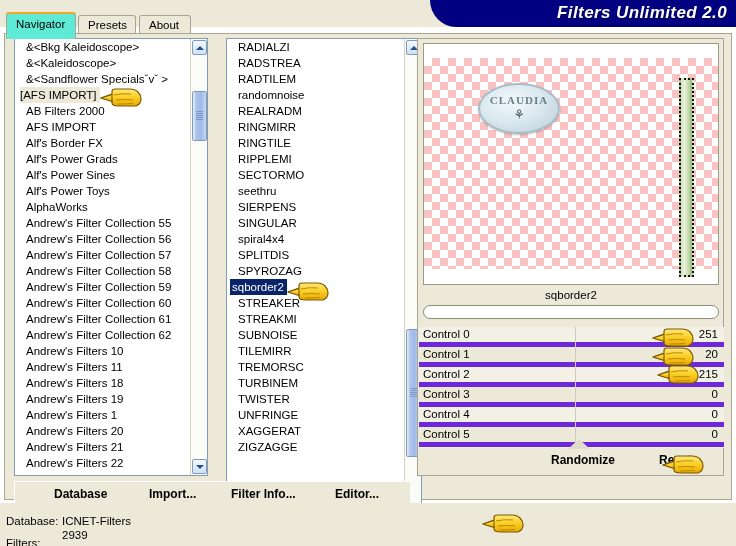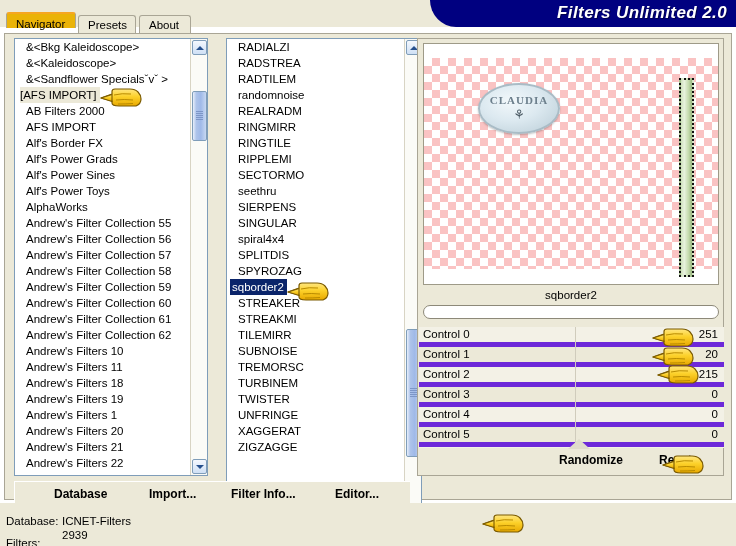--- a/index.html
+++ b/index.html
@@ -61,23 +61,23 @@
     border: 1px solid #a9a595;
     border-bottom: none;
     border-top-left-radius: 3px;
     border-top-right-radius: 3px;
     color: #000;
     white-space: nowrap;
     box-sizing: border-box;
   }
   .tab.active {
     top: 0px;
-    height: 16px;
+    height: 27px;
     line-height: 21px;
-    background: #eab308;
+    background: #5eead4;
     border-top: 2px solid #f5a623;
     border-left: 1px solid #a9a595;
     border-right: 1px solid #a9a595;
     z-index: 5;
     font-weight: normal;
   }
   #tab-navigator { left: 6px; width: 70px; }
   #tab-presets   { left: 78px; width: 58px; }
   #tab-about     { left: 139px; width: 52px; }
 
@@ -321,21 +321,21 @@
     left: 1px; top: 410px;
     width: 305px; height: 26px;
   }
   .rr-label {
     position: absolute;
     top: 4px;
     font-size: 12px;
     font-weight: bold;
     color: #000;
   }
-  #lbl-randomize { left: 140px; }
+  #lbl-randomize { left: 132px; }
   #lbl-reset     { left: 240px; }
 
   #menubar {
     position: absolute;
     left: 9px; top: 447px;
     width: 396px; height: 26px;
     background: #ece9d8;
     border-top: 1px solid #ffffff;
     border-left: 1px solid #ffffff;
     box-sizing: border-box;
@@ -467,22 +467,22 @@
         <div class="list-item">SECTORMO</div>
         <div class="list-item">seethru</div>
         <div class="list-item">SIERPENS</div>
         <div class="list-item">SINGULAR</div>
         <div class="list-item">spiral4x4</div>
         <div class="list-item">SPLITDIS</div>
         <div class="list-item">SPYROZAG</div>
         <div class="list-item" style="padding: 0px;"><div class="list-item sel">sqborder2</div></div>
         <div class="list-item">STREAKER</div>
         <div class="list-item">STREAKMI</div>
+        <div class="list-item">SUBNOISE</div>
         <div class="list-item">TILEMIRR</div>
-        <div class="list-item">SUBNOISE</div>
         <div class="list-item">TREMORSC</div>
         <div class="list-item">TURBINEM</div>
         <div class="list-item">TWISTER</div>
         <div class="list-item">UNFRINGE</div>
         <div class="list-item">XAGGERAT</div>
         <div class="list-item">ZIGZAGGE</div>
       </div>
     <div class="scrollbar">
       <div class="sb-btn up">
           <span class="sb-arrow"></span>

